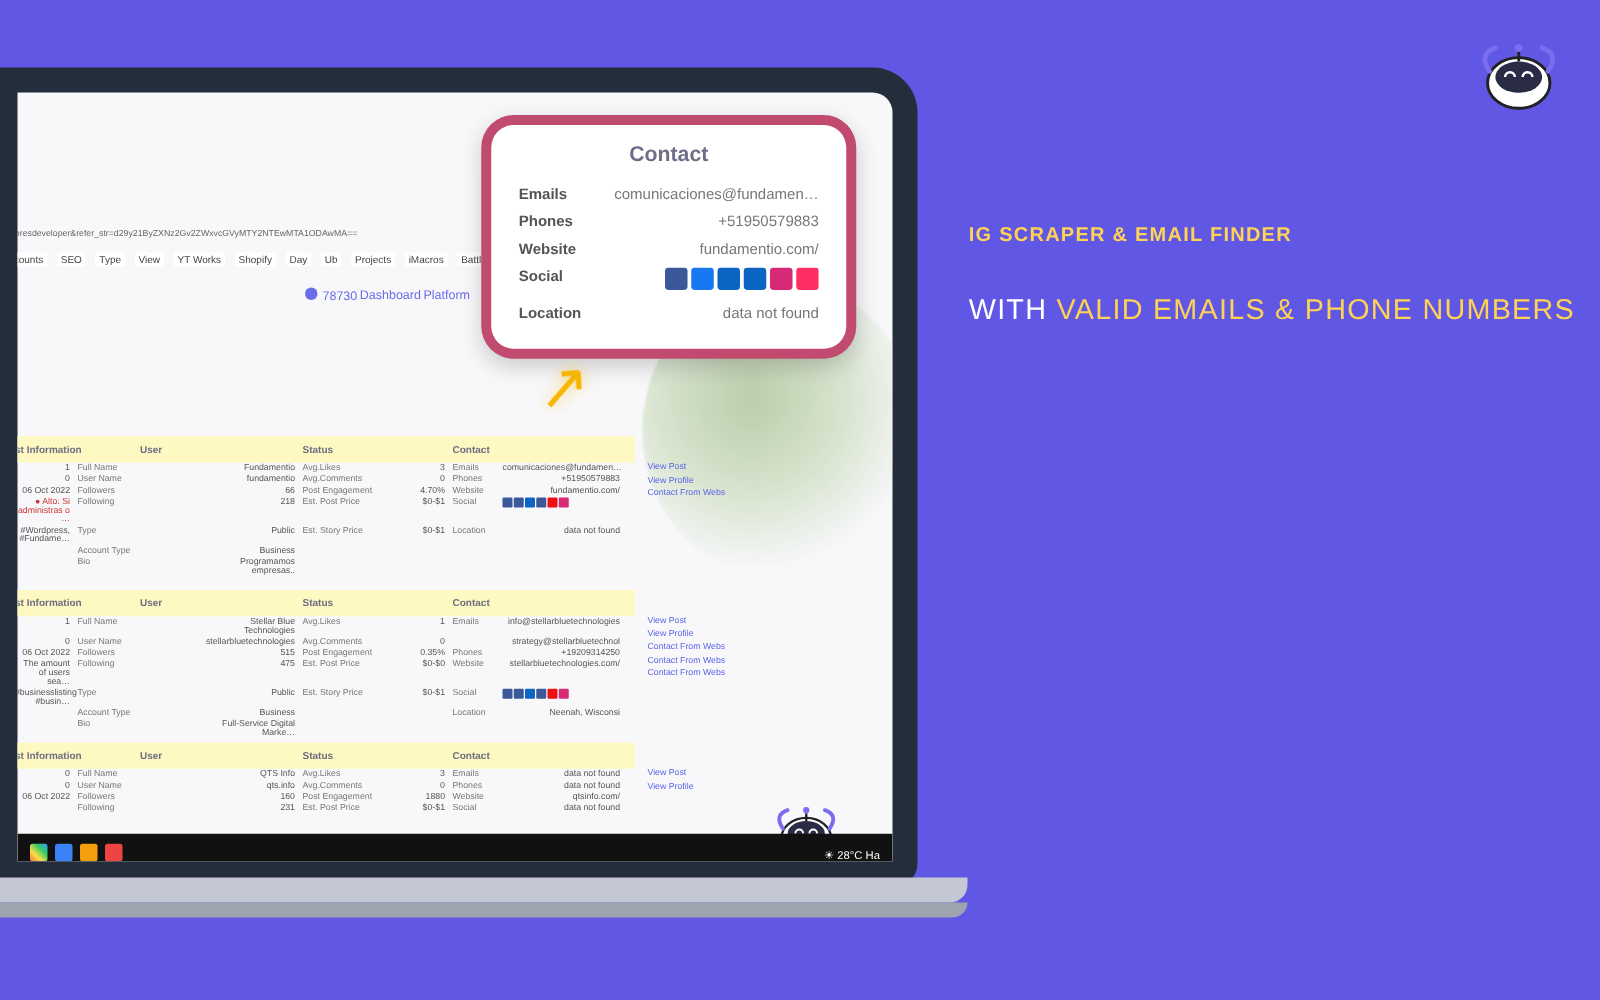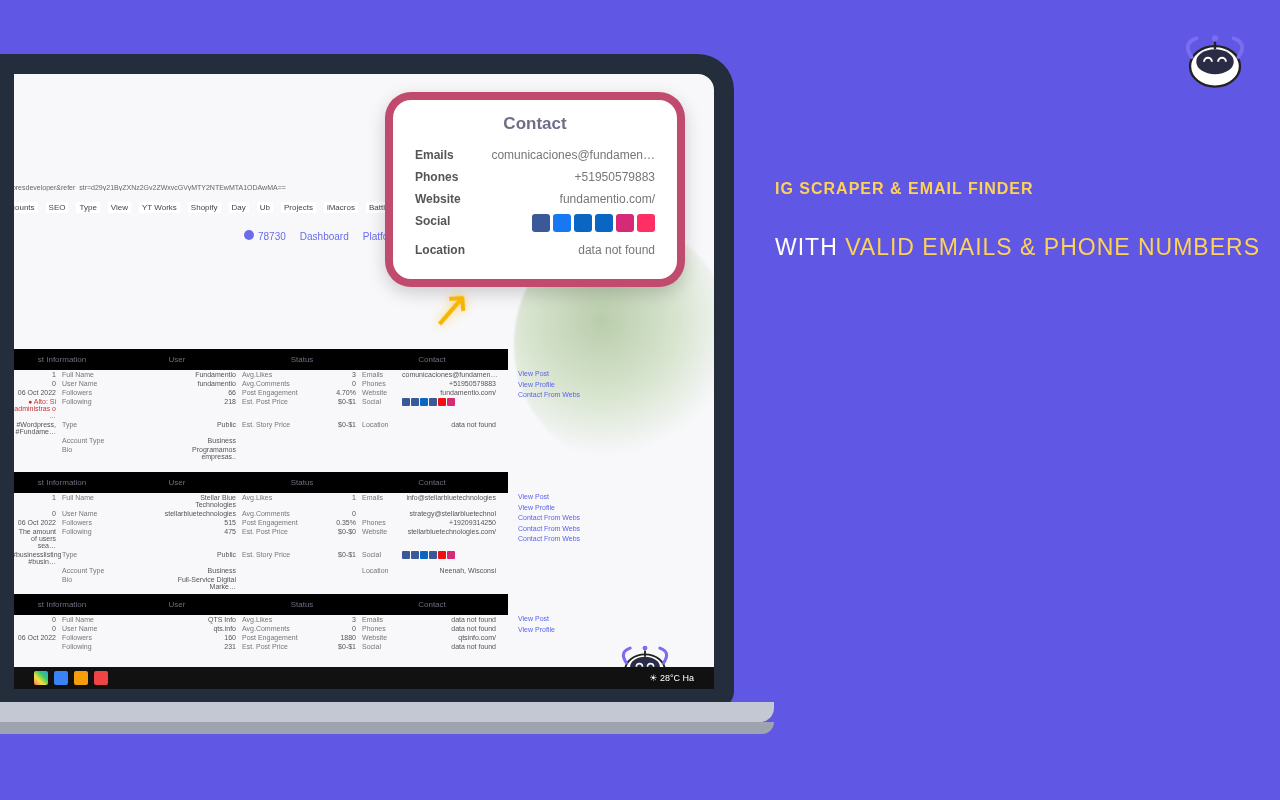--- a/index.html
+++ b/index.html
@@ -102,43 +102,42 @@
     top:128px; left:-6px;
     font-size:8px; color:#444;
     display:flex; gap:8px;
     white-space:nowrap;
   }
   .bookmarks span{ background:#fff; padding:1px 3px; }
   .credits {
     position:absolute;
     top:156px; left:230px;
     font-size:10px; color:#6a6ce8;
-    display:flex; gap:14px; align-items:center;
+    display:flex; gap:2px; align-items:center;
   }
   .credits .dot{
     width:10px;height:10px;border-radius:50%;
     background:#6a6ce8; display:inline-block; margin-right:4px;
   }
 
   
   .rec-area{
     position:absolute;
     left:-6px;
     width:500px;
     font-size:8px;
     color:#555;
   }
   .rec-area .hdr{
     display:grid;
     grid-template-columns: 100px 130px 120px 140px;
-    background:#000000;
+    background:#fef9c3;
     color:#6e6e80;
     padding:6px 4px;
-    font-weight:normal;
-    text-align:center;
+    font-weight:bold;
   }
   .rec-area .row{
     display:grid;
     grid-template-columns: 50px 50px 50px 80px 60px 60px 40px 100px;
     padding:1px 4px;
     font-size:7px;
     color:#555;
   }
   .rec-area .row .r{ text-align:right; padding-right:6px; }
   .rec-area .row .lab{ color:#777; }
@@ -170,22 +169,22 @@
     filter: blur(1px);
     opacity:.9;
   }
 
   
   .taskbar{
     position:absolute;
     bottom:0; left:0; width:100%; height:22px;
     background:#111; color:#fff;
     font-size:9px; display:flex;
-    align-items:center; justify-content:space-between;
-    padding:0 20px;
+    align-items:flex-end; justify-content:space-between;
+    padding:0 10px;
   }
   .taskbar .apps{ display:flex; gap:6px; }
   .taskbar .apps i{
     width:14px;height:14px;border-radius:2px;display:inline-block;
   }
 
   
   .popup-wrap{
     position:absolute;
     left:385px; top:92px;

